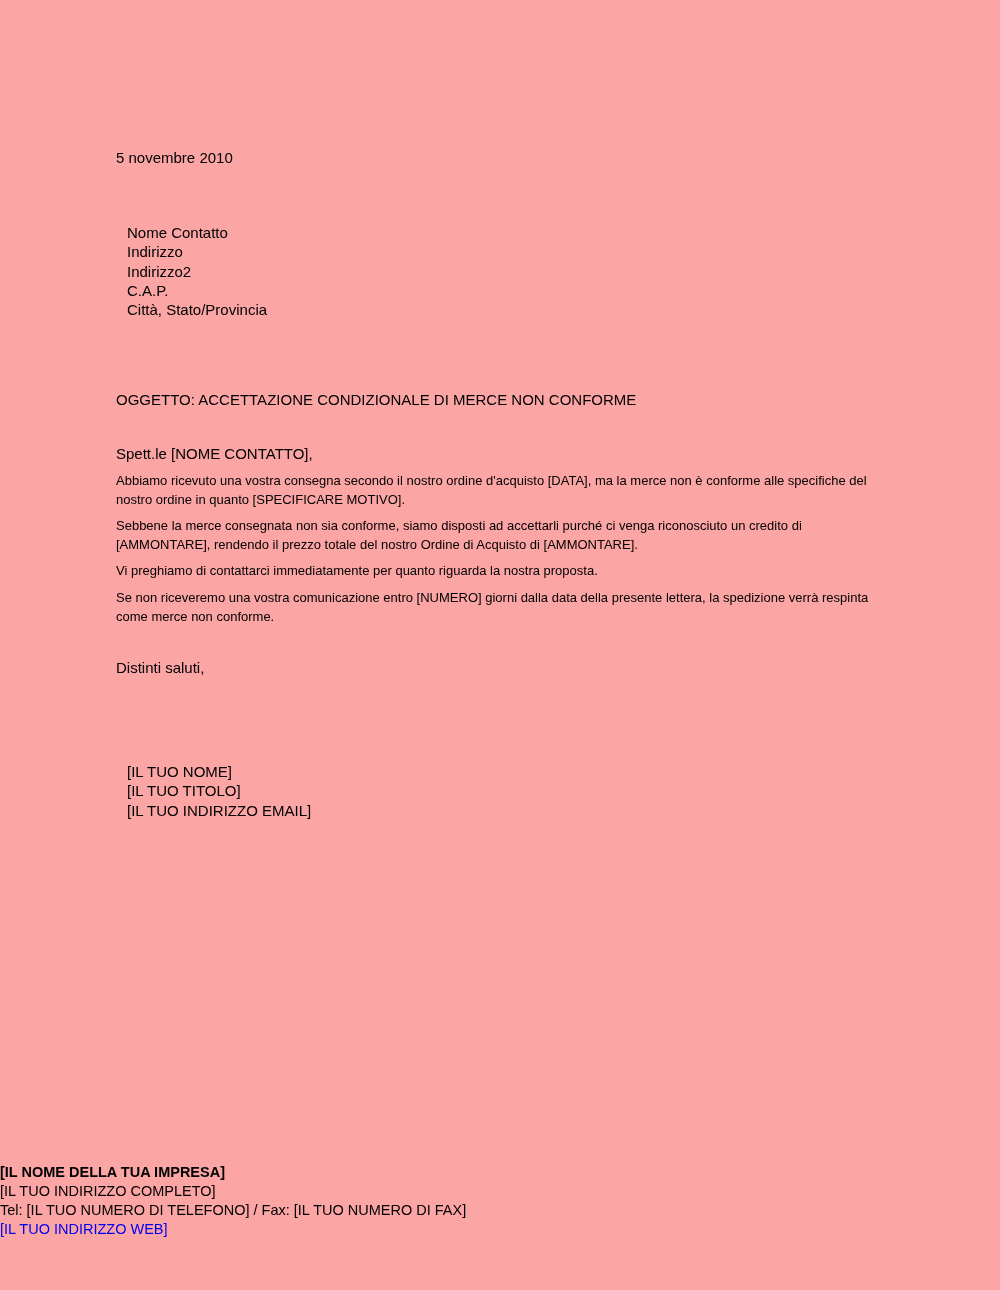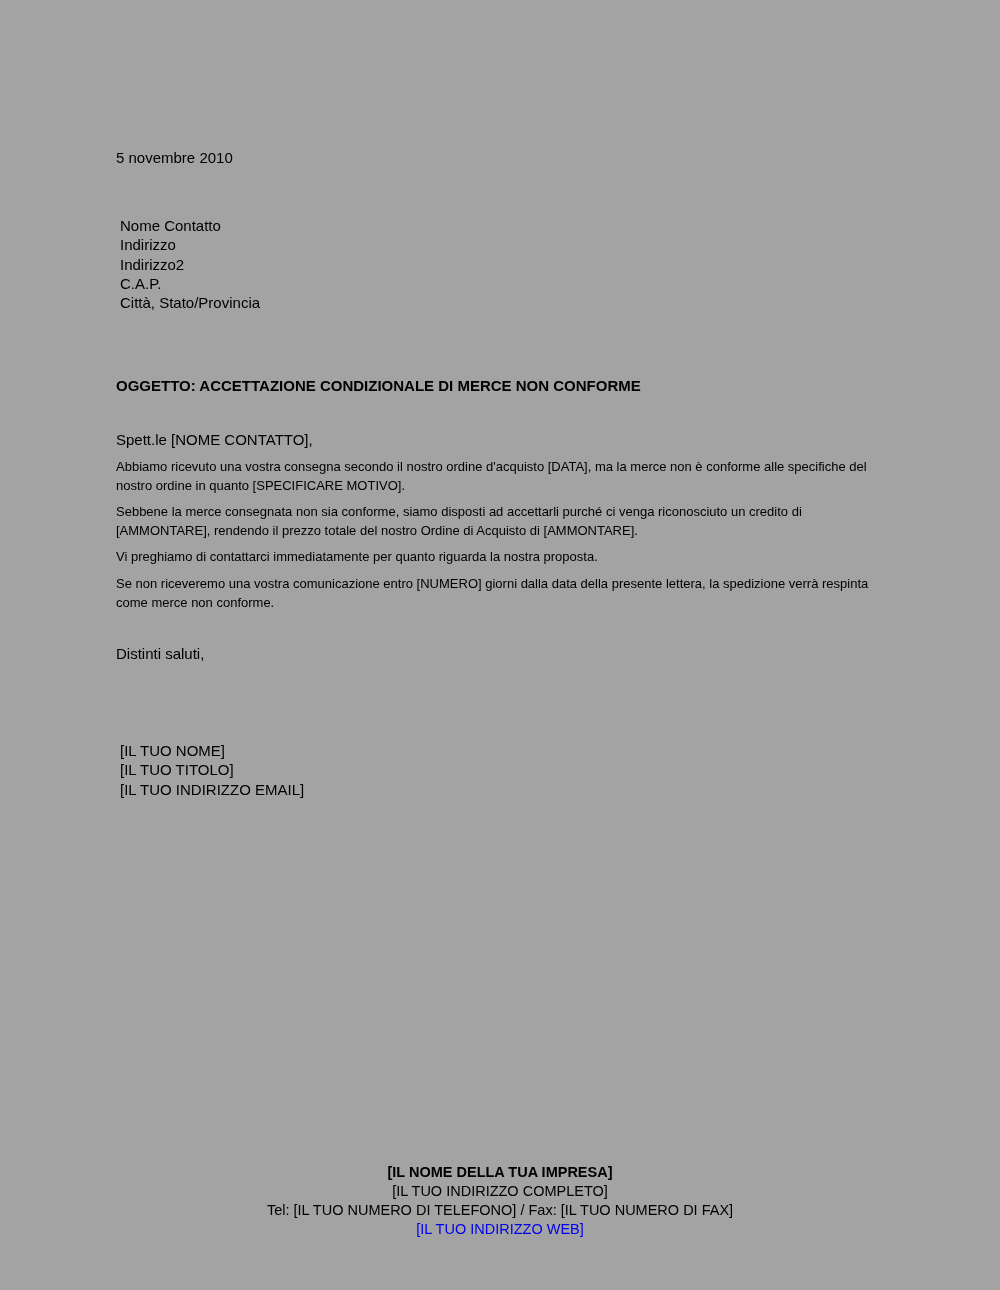--- a/index.html
+++ b/index.html
@@ -10,21 +10,21 @@
   }
   body {
     font-family: "Liberation Sans", sans-serif;
     color: #000000;
   }
   .page {
     position: relative;
     width: 1000px;
     height: 1290px;
     margin: 0 auto;
-    background: #a3a3a3;
+    background: #fca5a5;
     overflow: hidden;
     box-sizing: border-box;
     padding-left: 48px;
   }
   .content {
     position: absolute;
     left: 116px;
     top: 148px;
     width: 772px;
   }
@@ -32,40 +32,40 @@
     font-size: 15px;
     line-height: 19.2px;
     white-space: pre-wrap;
   }
   .para {
     font-size: 13px;
     line-height: 19.2px;
     margin: 0;
   }
   .block {
-    margin: 4px;
+    margin: 11px;
   }
   .gap-date-address { height: 45px; }
   .gap-address-subject { height: 60px; }
   .gap-subject-greeting { height: 35px; }
   .gap-para { height: 7px; }
   .gap-greeting-body { height: 7px; }
   .gap-body-closing { height: 32px; }
   .gap-closing-sign { height: 74px; }
   .subject {
     font-size: 15px;
     line-height: 19.2px;
-    font-weight: bold;
+    font-weight: normal;
   }
   .footer {
     position: absolute;
     left: 0;
     right: 0;
     top: 1163px;
-    text-align: center;
+    text-align: left;
   }
   .footer-line {
     font-size: 14.5px;
     line-height: 19px;
     white-space: pre-wrap;
   }
   .footer-company {
     font-weight: bold;
   }
   .footer-link {

